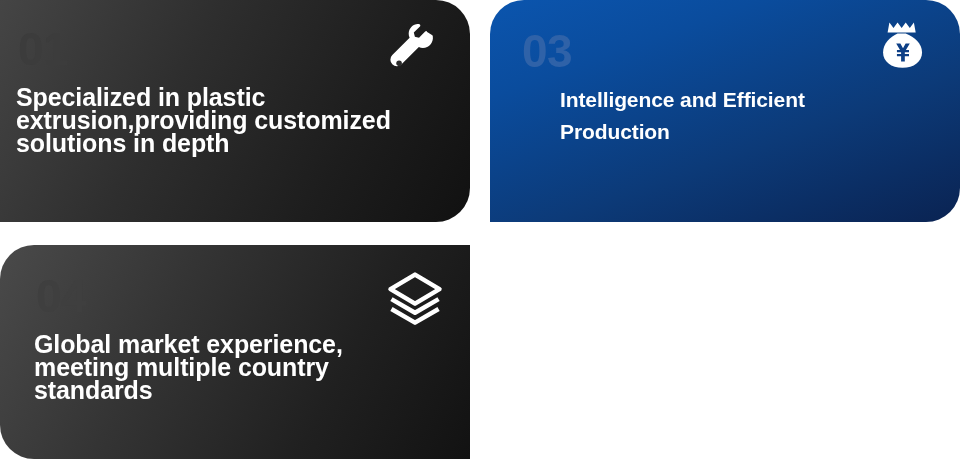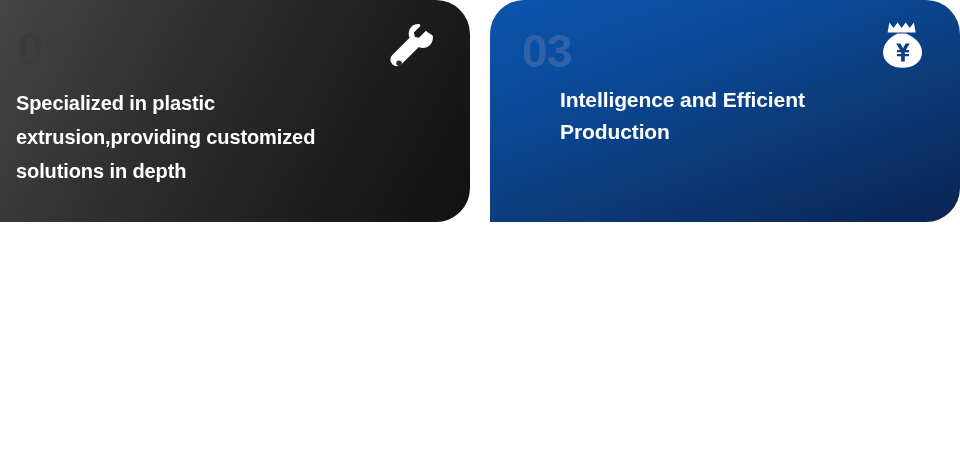--- a/index.html
+++ b/index.html
@@ -61,23 +61,23 @@
     margin: 0 0 14px 2px;
     user-select: none;
   }
   .card.dark .card-number { color: #3c3c3c; }
   .card.dark.c4 .card-number { color: #3f3f3f; }
   .card.blue .card-number { color: #2f61a4; }
   .card.blue.c3 .card-number { color: #2f62a8; }
 
   .card-title {
     color: #ffffff;
-    font-size: 20px;
+    font-size: 25px;
     font-weight: 700;
-    line-height: 34px;
+    line-height: 23px;
     letter-spacing: -0.1px;
     margin: 0;
     max-width: 430px;
     white-space: pre-line;
   }
   .card.c2 .card-title,
   .card.c4 .card-title { max-width: 440px; }
 
   .card-icon {
     position: absolute;
@@ -132,14 +132,27 @@
 
         <path d="M26 17 h9 c10 4 18 11 18 21 0 10-9 17-21.5 17S10 48 10 38c0-10 7.5-17 16-21z"></path>
       </g>
 
       <g fill="#0d3f86">
         <path d="M24.5 28 h4.6 l2.9 5.4 2.9-5.4 h4.6 l-4.3 7.3 h3.4 v2.5 h-4.6 v1.9 h4.6 v2.5 h-4.6 V48 h-4.1 v-5.8 h-4.6 v-2.5 h4.6 v-1.9 h-4.6 v-2.5 h3.4 z"></path>
       </g>
     </svg>
   </div>
 
+  <div class="card dark c4">
+    <div class="card-number">04</div>
+    <div class="card-title">Global market experience,
+meeting multiple country
+standards</div>
+    <svg class="card-icon" viewBox="0 0 64 64" aria-hidden="true">
+      <g fill="none" stroke="#ffffff" stroke-width="5" stroke-linejoin="round">
+        <path d="M32 4 L59 20 L32 36 L5 20 Z"></path>
+        <path d="M6 31 L32 46 L58 31"></path>
+        <path d="M6 42 L32 57 L58 42"></path>
+      </g>
+    </svg>
+  </div>
 
 </div>
 
 </body></html>

